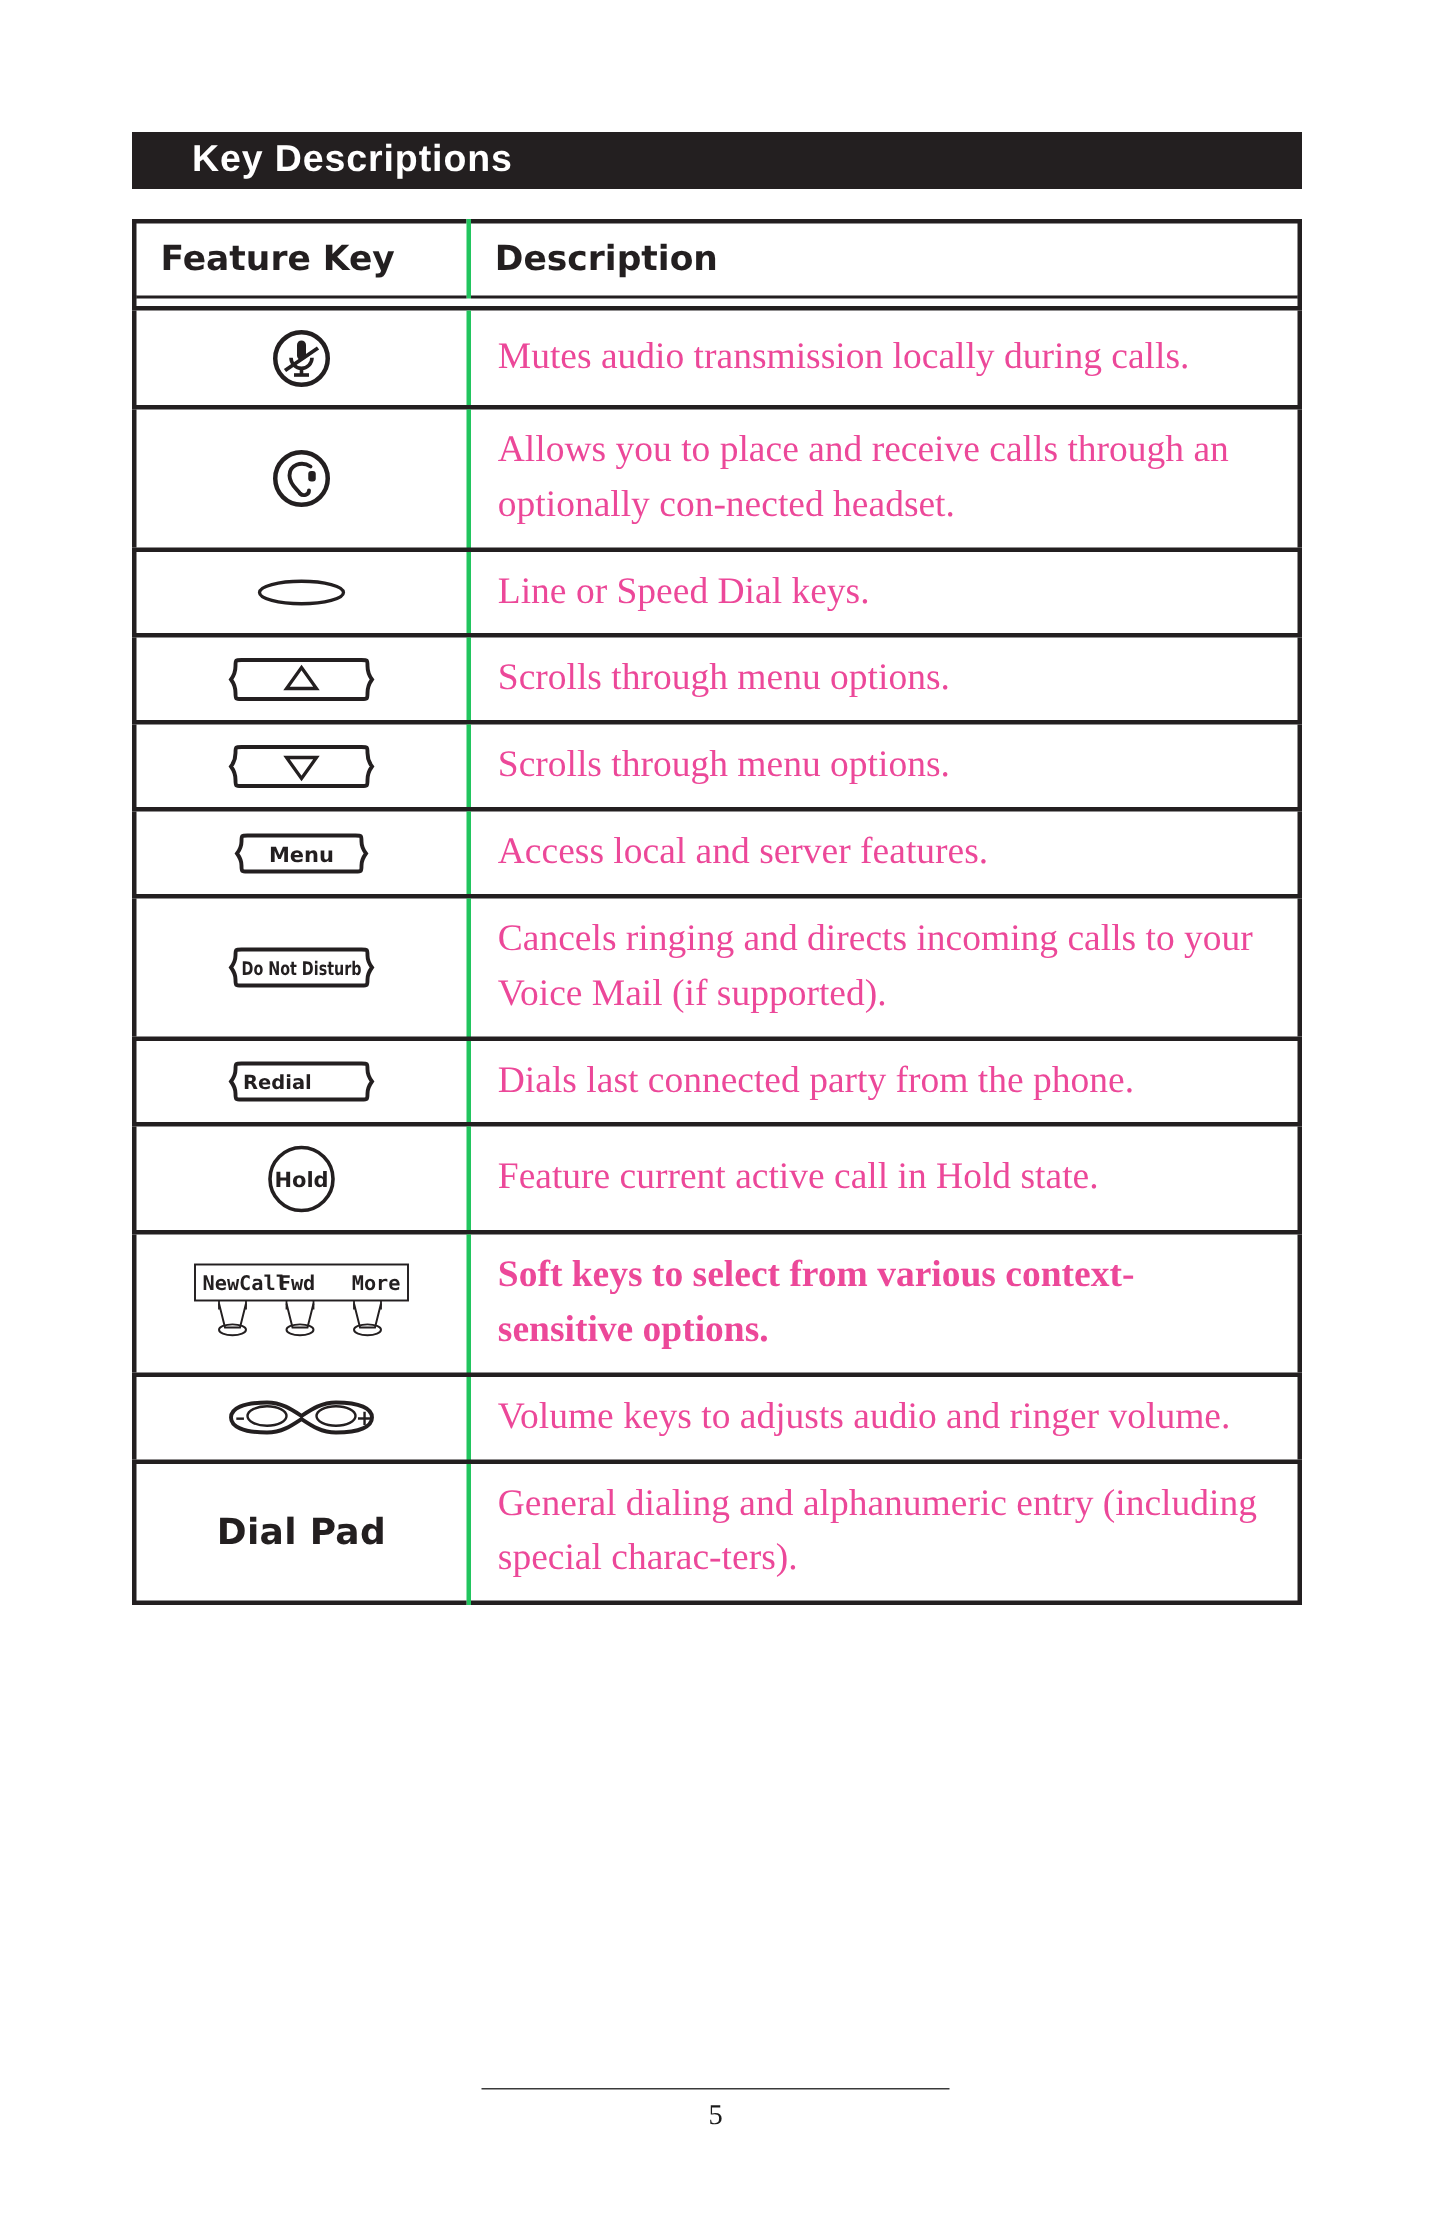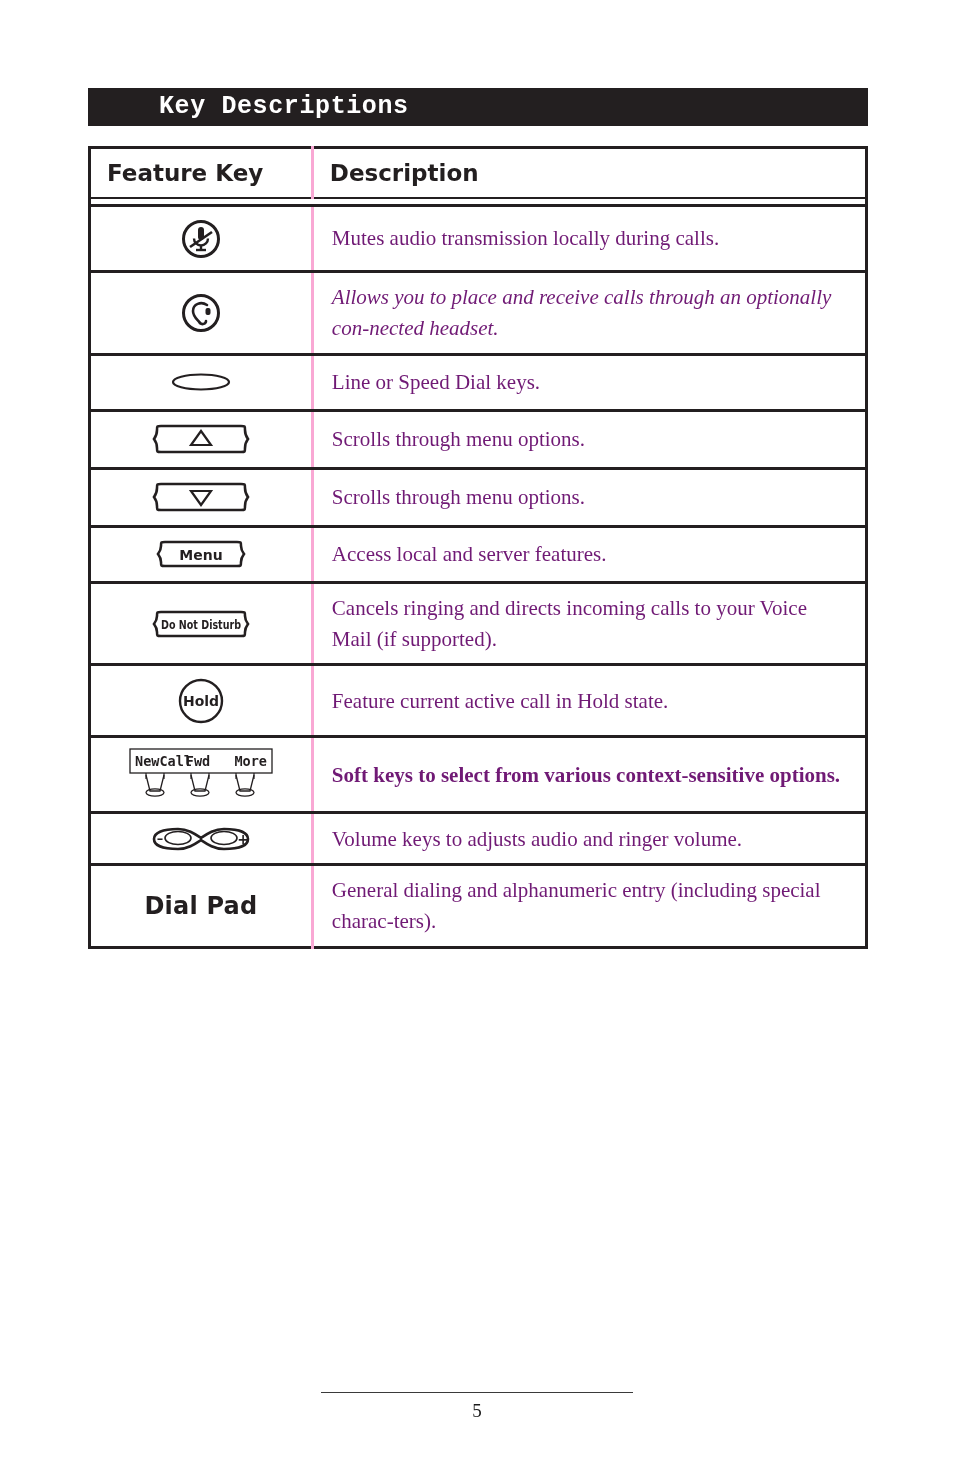--- a/index.html
+++ b/index.html
@@ -31,27 +31,26 @@
     width: 780px;
     height: 38px;
     background: #231f20;
   }
   .header-title {
     position: absolute;
     left: 40px;
     top: 50%;
     transform: translateY(-52%);
     color: #ffffff;
-    font-family: Liberation Mono, monospace;
+    font-family: Liberation Sans, sans-serif;
     font-weight: bold;
     font-size: 25px;
     letter-spacing: 0.6px;
     white-space: nowrap;
     transform-origin: left center;
-    margin-left: 31px;
   }
 
   
   .kd-table {
     position: absolute;
     left: 88px;
     top: 146px;
     width: 780px;
     border-collapse: collapse;
     border: 3px solid #231f20;
@@ -66,21 +65,21 @@
   .col-key   { width: 222px; }
   .col-desc  { width: 552px; }
 
   
   tr.head-row th {
     border-bottom: 2px solid #231f20;
     height: 48px;
   }
   tr.head-row th.cell-key,
   tr.body-row td.cell-key {
-    border-right: 3px solid #f9a8d4;
+    border-right: 3px solid #22c55e;
   }
   .head-label {
     font-family: "DejaVu Sans", "Liberation Sans", sans-serif;
     font-weight: bold;
     font-size: 23px;
     color: #231f20;
     text-align: left;
     padding-left: 16px;
     white-space: nowrap;
   }
@@ -101,27 +100,27 @@
   }
   .key-wrap {
     display: flex;
     align-items: center;
     justify-content: center;
     width: 100%;
   }
   td.cell-desc {
     padding: 9px 22px 9px 18px;
     font-family: "Liberation Serif", "DejaVu Serif", serif;
-    font-size: 21px;
+    font-size: 25px;
     line-height: 1.47;
-    color: #701a75;
+    color: #ec4899;
   }
 
   .row-h-1 { height: 66px; }
-  .row-h-2 { height: 78px; font-style: italic; }
+  .row-h-2 { height: 78px; }
   .row-h-3 { height: 56px; }
   .row-h-4 { height: 58px; }
   .row-h-5 { height: 58px; }
   .row-h-6 { height: 56px; }
   .row-h-7 { height: 74px; }
   .row-h-8 { height: 54px; }
   .row-h-9 { height: 72px; }
   .row-h-10 { height: 76px; font-weight: bold; }
   .row-h-11 { height: 52px; }
   .row-h-12 { height: 66px; }
@@ -282,20 +281,31 @@
           <div class="key-wrap">
             <svg width="100" height="34" viewBox="0 0 100 34" aria-hidden="true">
               <path d="M6 9 C6 5 6 5 10 5 L90 5 C94 5 94 5 94 9 C94 13 97 17 97 17 C97 17 94 21 94 25 C94 29 94 29 90 29 L10 29 C6 29 6 29 6 25 C6 21 3 17 3 17 C3 17 6 13 6 9 Z" class="stroke-dark" stroke-width="2.6"></path>
               <text class="btn-text" x="50" y="22" font-size="12.5" text-anchor="middle" textLength="80" lengthAdjust="spacingAndGlyphs">Do Not Disturb</text>
             </svg>
           </div>
         </td>
         <td class="cell-desc">Cancels ringing and directs incoming calls to your Voice Mail (if supported).</td>
       </tr>
 
+      <tr class="body-row row-h-8">
+        <td class="cell-key">
+          <div class="key-wrap">
+            <svg width="100" height="34" viewBox="0 0 100 34" aria-hidden="true">
+              <path d="M6 9 C6 5 6 5 10 5 L90 5 C94 5 94 5 94 9 C94 13 97 17 97 17 C97 17 94 21 94 25 C94 29 94 29 90 29 L10 29 C6 29 6 29 6 25 C6 21 3 17 3 17 C3 17 6 13 6 9 Z" class="stroke-dark" stroke-width="2.6"></path>
+              <text class="btn-text" x="11" y="22" font-size="13" text-anchor="start">Redial</text>
+            </svg>
+          </div>
+        </td>
+        <td class="cell-desc">Dials last connected party from the phone.</td>
+      </tr>
 
       <tr class="body-row row-h-9">
         <td class="cell-key">
           <div class="key-wrap">
             <svg width="48" height="48" viewBox="0 0 48 48" aria-hidden="true">
               <circle cx="24" cy="24" r="21" class="stroke-dark" stroke-width="2.4"></circle>
               <text class="btn-text" x="24" y="29" font-size="14" text-anchor="middle">Hold</text>
             </svg>
           </div>
         </td>

